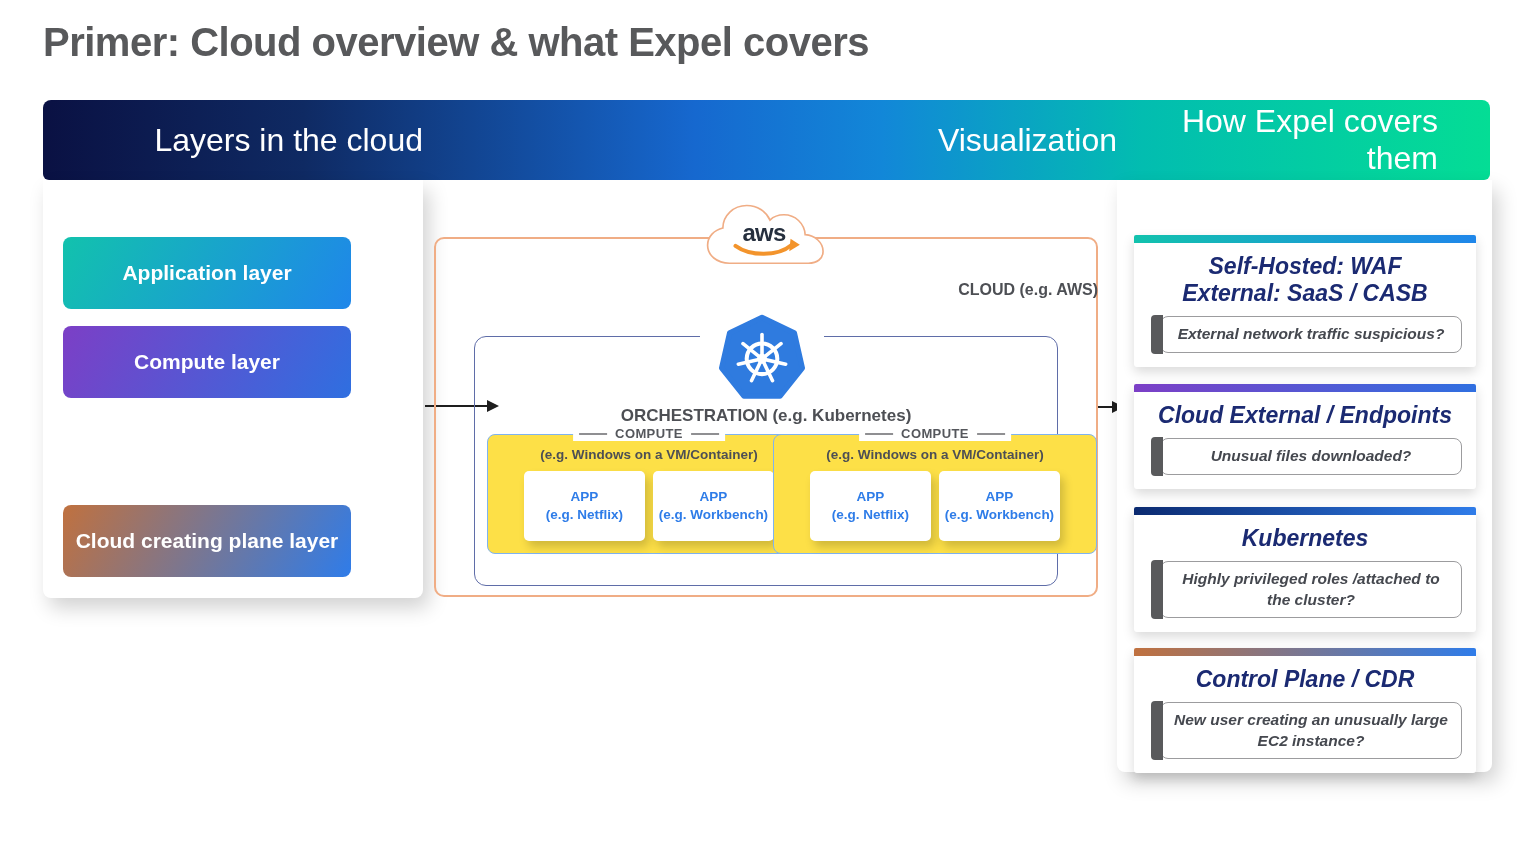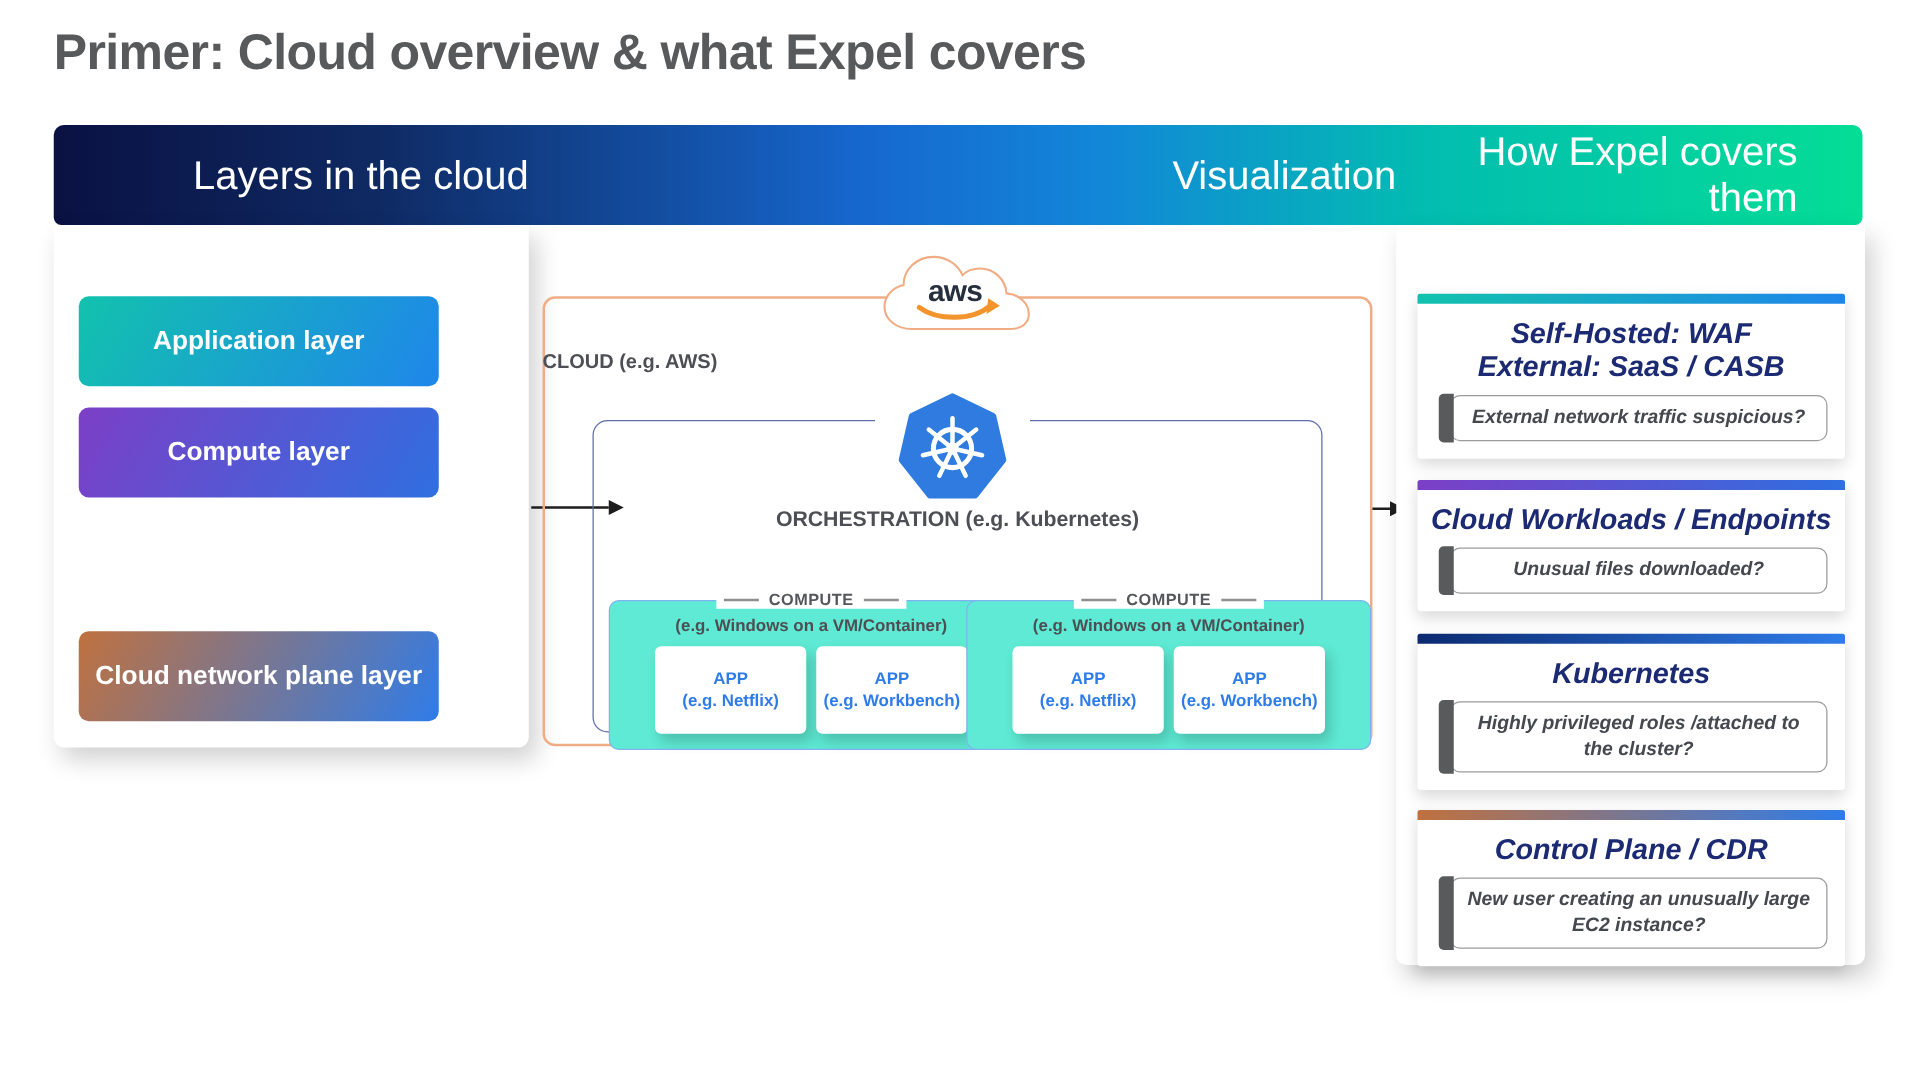--- a/index.html
+++ b/index.html
@@ -25,31 +25,31 @@
     display:flex;align-items:center;justify-content:center;color:#fff;font-weight:700;font-size:21px;}
   .layer-0{top:57px;}
   .layer-1{top:146px;}
   .layer-2{top:235px;}
   .layer-3{top:325px;}
 
   
   .cloud-box{position:absolute;left:434px;top:237px;width:664px;height:360px;
     border:2px solid #f0ad85;border-radius:10px;box-sizing:border-box;}
   .cloud-svg{position:absolute;left:693px;top:198px;width:146px;height:80px;}
-  .cloud-label{position:absolute;left:434px;top:281px;width:664px;text-align:left;
+  .cloud-label{position:absolute;left:434px;top:281px;width:664px;text-align:right;
     font-size:16px;font-weight:700;color:#4d4f54;}
   .orch-box{position:absolute;left:474px;top:336px;width:584px;height:250px;
     border:1.5px solid #5f6da8;border-radius:12px;box-sizing:border-box;}
   .k8s-mask{position:absolute;left:700px;top:329px;width:124px;height:15px;background:#fff;}
   .k8s-svg{position:absolute;left:717px;top:312px;width:90px;height:90px;}
   .orch-label{position:absolute;left:474px;top:406px;width:584px;text-align:center;
     font-size:17px;font-weight:700;color:#4d4f54;}
 
-  .compute-box{position:absolute;top:480px;width:324px;height:120px;
-    border:1.5px solid #7fb3f0;border-radius:8px;box-sizing:border-box;background:#5eead4;}
+  .compute-box{position:absolute;top:434px;width:324px;height:120px;
+    border:1.5px solid #7fb3f0;border-radius:8px;box-sizing:border-box;background:#fde047;}
   .compute-0{left:487px;}
   .compute-1{left:773px;}
   .compute-legend{position:absolute;top:-9px;left:50%;transform:translateX(-50%);
     background:#fff;padding:0 6px;display:flex;align-items:center;gap:8px;white-space:nowrap;
     font-size:13px;font-weight:700;color:#55575c;letter-spacing:0.4px;}
   .compute-legend::before,.compute-legend::after{content:"";width:28px;height:2px;background:#8f8f92;}
   .compute-sub{margin-top:12px;text-align:center;font-size:13.5px;font-weight:700;color:#4d4f54;}
   .app-row{display:flex;justify-content:center;gap:8px;margin-top:9px;}
   .app-card{width:121px;height:70px;background:#fff;border-radius:5px;
     box-shadow:4px 6px 10px rgba(0,0,0,0.18);display:flex;flex-direction:column;
@@ -88,21 +88,21 @@
 
   <div class="header-bar">
     <div class="header-col hc-left">Layers in the cloud</div>
     <div class="header-col hc-mid">Visualization</div>
     <div class="header-col hc-right">How Expel covers them</div>
   </div>
 
   <div class="left-panel">
     <div class="layer-btn layer-0" style="background: linear-gradient(120deg, rgb(18, 194, 173), rgb(31, 134, 234));">Application layer</div>
     <div class="layer-btn layer-1" style="background: linear-gradient(120deg, rgb(124, 63, 198), rgb(47, 111, 224));">Compute layer</div>
-    <div class="layer-btn layer-3" style="background: linear-gradient(120deg, rgb(192, 113, 63), rgb(47, 124, 233));">Cloud network plane layer</div>
+    <div class="layer-btn layer-3" style="background: linear-gradient(120deg, rgb(192, 113, 63), rgb(47, 124, 233));">Cloud creating plane layer</div>
   </div>
 
   <div class="arrow arrow-left"></div>
   <div class="arrow arrow-right"></div>
 
   <div class="cloud-box"></div>
 
   <svg class="cloud-svg" viewBox="0 0 220 120">
     <path d="M55 98 C36 98 22 86 22 71 C22 58 32 48 45 45 C45 26 61 11 81 11 C97 11 110 20 116 33 C121 28 129 25 137 25 C154 25 168 38 169 55 C184 56 196 67 196 80 C196 91 187 98 174 98 Z" fill="#ffffff" stroke="#f0ad85" stroke-width="2.5"></path>
     <text x="107" y="64" text-anchor="middle" font-family="Liberation Sans, sans-serif" font-size="36" font-weight="700" letter-spacing="-1" fill="#252f3e">aws</text>
@@ -169,21 +169,21 @@
       </div>
       <div class="q-box">
         <div class="q-tab-front"></div>
         <span>External network traffic suspicious?</span>
       </div>
     </div>
 
     <div class="cov-card cov-1">
       <div class="cov-bar" style="background: linear-gradient(90deg, rgb(124, 63, 198), rgb(47, 111, 224));"></div>
       <div class="cov-title">
-        <span>Cloud Workloads / Endpoints</span>
+        <span>Cloud External / Endpoints</span>
         <span></span>
       </div>
       <div class="q-box">
         <div class="q-tab-front"></div>
         <span>Unusual files downloaded?</span>
       </div>
     </div>
 
     <div class="cov-card cov-2">
       <div class="cov-bar" style="background: linear-gradient(90deg, rgb(11, 42, 112), rgb(47, 124, 233));"></div>

